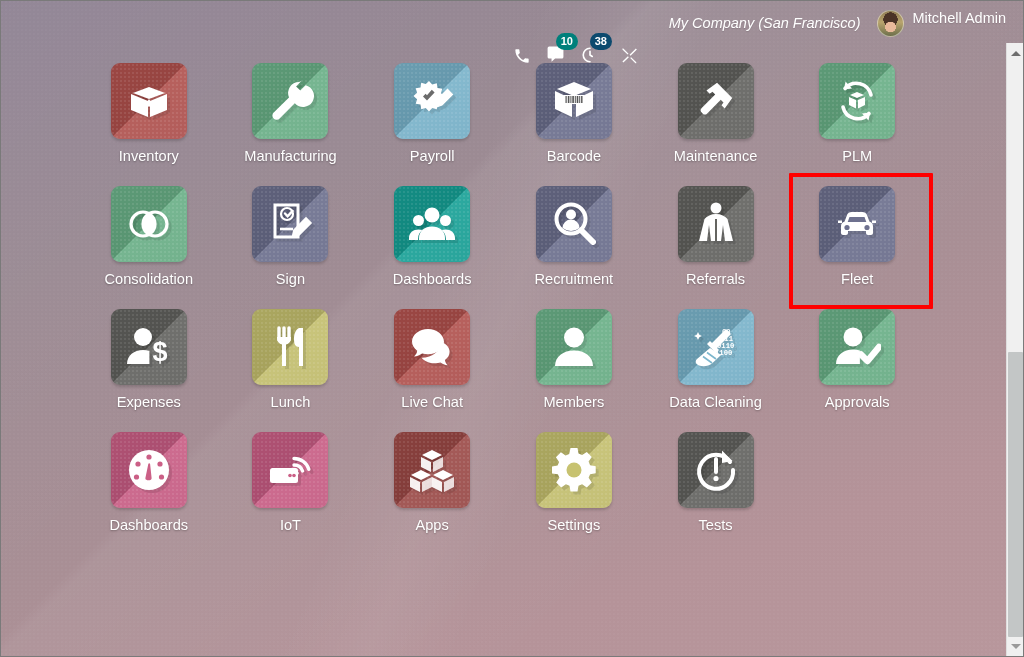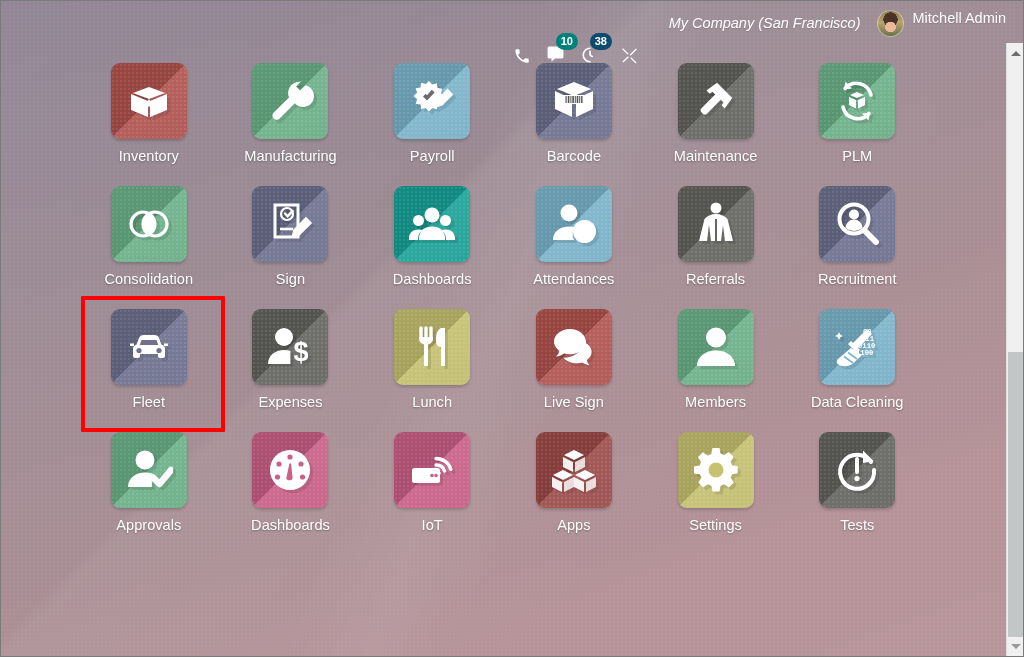--- a/index.html
+++ b/index.html
@@ -383,61 +383,46 @@
               <circle cx="10.5" cy="20.5" r="5.5"></circle>
               <path d="M1 38c0-5.4 4.2-8.5 9.5-8.5 1.4 0 2.7.2 3.9.6-2.5 2-4.1 4.8-4.4 8.4V40H1v-2z"></path>
               <circle cx="37.5" cy="20.5" r="5.5"></circle>
               <path d="M47 38c0-5.4-4.2-8.5-9.5-8.5-1.4 0-2.7.2-3.9.6 2.5 2 4.1 4.8 4.4 8.4V40h9v-2z"></path>
             </svg>
           </div>
         </div>
         <div class="app-label">Dashboards</div>
       </div>
       <div class="app-cell">
-        <div class="app-icon" style="background: linear-gradient(145deg, rgb(124, 182, 205) 0%, rgb(112, 171, 195) 100%);">
-          <div class="tint"></div>
-          <div class="glyph">
-            <svg viewBox="0 0 48 48" fill="currentColor">
-              <circle cx="19" cy="13" r="8.5"></circle>
-              <path d="M3 40c0-8.2 6.9-13.5 16-13.5 2.1 0 4.1.3 5.9.8A12.5 12.5 0 0024 40H3z"></path>
-              <circle cx="34.5" cy="31.5" r="11.5"></circle>
-              <circle cx="34.5" cy="31.5" r="9" fill="#fff"></circle>
-              <path d="M34.5 25v7h5.5" stroke="currentColor" stroke-width="2.6" fill="none" stroke-linecap="round"></path>
-            </svg>
-          </div>
-        </div>
-        <div class="app-label">Attendances</div>
-      </div>
-      <div class="app-cell">
-        <div class="app-icon" style="background: linear-gradient(145deg, rgb(100, 100, 96) 0%, rgb(91, 91, 88) 100%);">
-          <div class="tint"></div>
-          <div class="glyph">
-            <svg viewBox="0 0 48 48" fill="currentColor">
-              <circle cx="24" cy="8" r="5.5"></circle>
-              <path d="M24 14c-5 0-9 2-11.5 5L7 41h8l2-16 2 16h10l2-16 2 16h8l-5.5-22C33 16 29 14 24 14z"></path>
-              <path d="M23 19h2v22h-2z" fill="#646460"></path>
-            </svg>
-          </div>
-        </div>
-        <div class="app-label">Referrals</div>
-      </div>
-      <div class="app-cell">
         <div class="app-icon" style="background: linear-gradient(145deg, rgb(110, 113, 143) 0%, rgb(101, 104, 135) 100%);">
           <div class="tint"></div>
           <div class="glyph">
             <svg viewBox="0 0 48 48">
               <circle cx="21" cy="19" r="14.5" fill="none" stroke="currentColor" stroke-width="4"></circle>
               <circle cx="21" cy="14.5" r="5" fill="currentColor"></circle>
               <path d="M12.5 28a8.5 8.5 0 0117 0 14 14 0 01-17 0z" fill="currentColor"></path>
               <path d="M31.5 30.5 43 42" stroke="currentColor" stroke-width="6" stroke-linecap="round"></path>
             </svg>
           </div>
         </div>
         <div class="app-label">Recruitment</div>
       </div>
+      <div class="app-cell">
+        <div class="app-icon" style="background: linear-gradient(145deg, rgb(100, 100, 96) 0%, rgb(91, 91, 88) 100%);">
+          <div class="tint"></div>
+          <div class="glyph">
+            <svg viewBox="0 0 48 48" fill="currentColor">
+              <circle cx="24" cy="8" r="5.5"></circle>
+              <path d="M24 14c-5 0-9 2-11.5 5L7 41h8l2-16 2 16h10l2-16 2 16h8l-5.5-22C33 16 29 14 24 14z"></path>
+              <path d="M23 19h2v22h-2z" fill="#646460"></path>
+            </svg>
+          </div>
+        </div>
+        <div class="app-label">Referrals</div>
+      </div>
       <div class="app-cell highlighted" style="--hl: #ff0000;">
         <div class="app-icon" style="background: linear-gradient(145deg, rgb(110, 113, 143) 0%, rgb(101, 104, 135) 100%);">
           <div class="tint"></div>
           <div class="glyph">
             <svg viewBox="0 0 48 48" fill="currentColor">
               <path d="M14 15c.7-2 2.5-3 4.6-3h10.8c2.1 0 3.9 1 4.6 3l2.4 6.5c2.3.6 3.6 2.2 3.6 4.7V33c0 1.1-.9 2-2 2h-3c-1.1 0-2-.9-2-2v-2H15v2c0 1.1-.9 2-2 2h-3c-1.1 0-2-.9-2-2v-6.8c0-2.5 1.3-4.1 3.6-4.7L14 15z"></path>
               <path d="M16.5 17h15l1.8 5h-18.6l1.8-5z" fill="#6e718f"></path>
               <circle cx="14" cy="27.5" r="2.6" fill="#6e718f"></circle>
               <circle cx="34" cy="27.5" r="2.6" fill="#6e718f"></circle>
               <path d="M5 20.5h4v2.5H5zM39 20.5h4v2.5h-4z"></path>
@@ -475,21 +460,21 @@
       <div class="app-cell">
         <div class="app-icon" style="background: linear-gradient(145deg, rgb(180, 83, 79) 0%, rgb(169, 74, 71) 100%);">
           <div class="tint"></div>
           <div class="glyph">
             <svg viewBox="0 0 48 48" fill="currentColor">
               <path d="M20 6C11.2 6 4 11.6 4 18.5c0 3.6 2 6.9 5.2 9.2-.3 2.3-1.5 4.3-3.2 5.8 3.2-.3 6-1.4 8.1-3 1.8.5 3.8.8 5.9.8 8.8 0 16-5.6 16-12.5S28.8 6 20 6z"></path>
               <path d="M32 18.6c.1.6.2 1.3.2 1.9 0 7.9-8.1 14.2-18.2 14.2h-.4c2.6 3.3 7.7 5.6 13.6 5.6 1.9 0 3.6-.2 5.3-.7 1.9 1.5 4.3 2.5 7.3 2.7-1.5-1.4-2.6-3.2-2.9-5.3 2.9-2 4.7-5 4.7-8.3 0-4.4-3.9-8.2-9.6-10.1z"></path>
             </svg>
           </div>
         </div>
-        <div class="app-label">Live Sign</div>
+        <div class="app-label">Live Chat</div>
       </div>
       <div class="app-cell">
         <div class="app-icon" style="background: linear-gradient(145deg, rgb(108, 179, 138) 0%, rgb(98, 168, 127) 100%);">
           <div class="tint"></div>
           <div class="glyph">
             <svg viewBox="0 0 48 48" fill="currentColor">
               <circle cx="24" cy="14.5" r="10"></circle>
               <path d="M5 43c0-9.4 8.2-15.5 19-15.5S43 33.6 43 43H5z"></path>
             </svg>
           </div>

